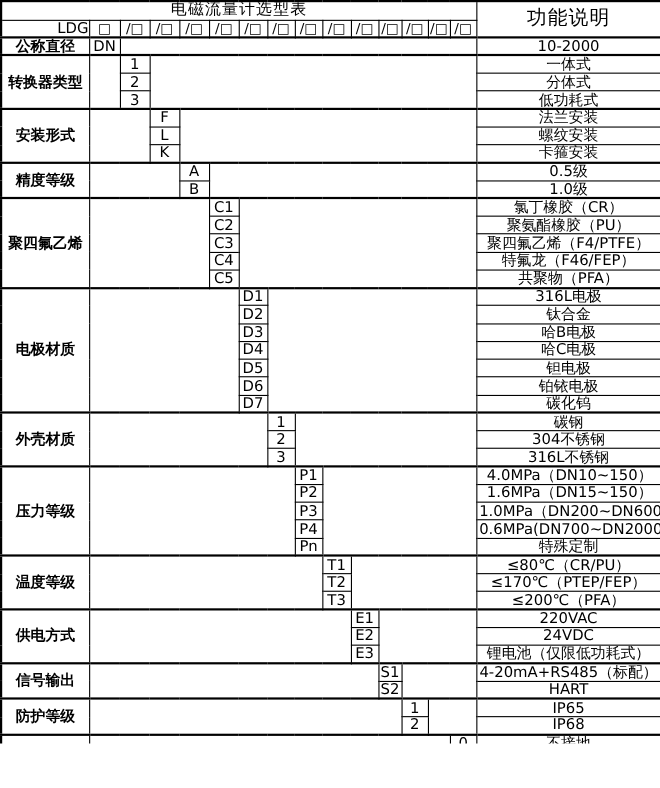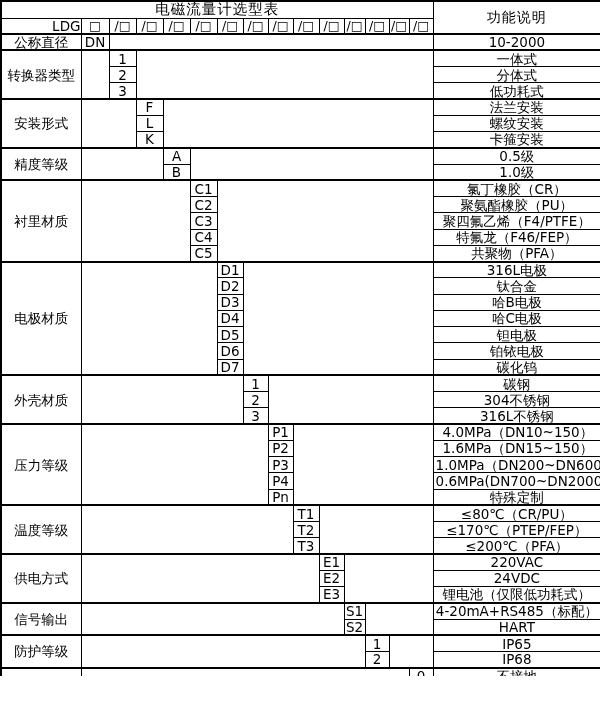--- a/index.html
+++ b/index.html
@@ -32,24 +32,24 @@
     vertical-align: middle;
     overflow: hidden;
     white-space: nowrap;
     line-height: 1.05;
   }
   tr { height: 16.26px; }
   tr.title-row { height: 17px; }
   tr.ldg-row { height: 16px; }
   tr.sec > td { border-top: 2px solid #000000; }
   td.title-cell { font-size: 14.5px; letter-spacing: 1px; }
-  td.fn-header { font-size: 14px; letter-spacing: 1px; margin-top: 36px; }
+  td.fn-header { font-size: 18px; letter-spacing: 1px; margin-top: 36px; }
   td.ldg-cell { text-align: right; padding-left: 24px; }
   td.slot-cell, td.box-cell { font-size: 12.5px; }
-  td.cat-cell { font-size: 13.5px; }
+  td.cat-cell { font-size: 13.5px; font-weight: bold; }
   td.desc-left { text-align: center; padding-left: 2px; }
 </style>
 </head>
 <body>
 
 <div id="page">
   <table>
     <colgroup>
       <col style="width:80px">
         <col style="width:28px">
@@ -131,21 +131,21 @@
           <td colspan="3" rowspan="2"></td>
           <td>A</td>
           <td colspan="10" rowspan="2"></td>
           <td>0.5级</td>
         </tr>
         <tr>
           <td>B</td>
           <td>1.0级</td>
         </tr>
         <tr class="sec">
-          <td rowspan="5" class="cat-cell">衬里材质</td>
+          <td rowspan="5" class="cat-cell">聚四氟乙烯</td>
           <td colspan="4" rowspan="5"></td>
           <td>C1</td>
           <td colspan="9" rowspan="5"></td>
           <td>氯丁橡胶（CR）</td>
         </tr>
         <tr>
           <td>C2</td>
           <td>聚氨酯橡胶（PU）</td>
         </tr>
         <tr>

